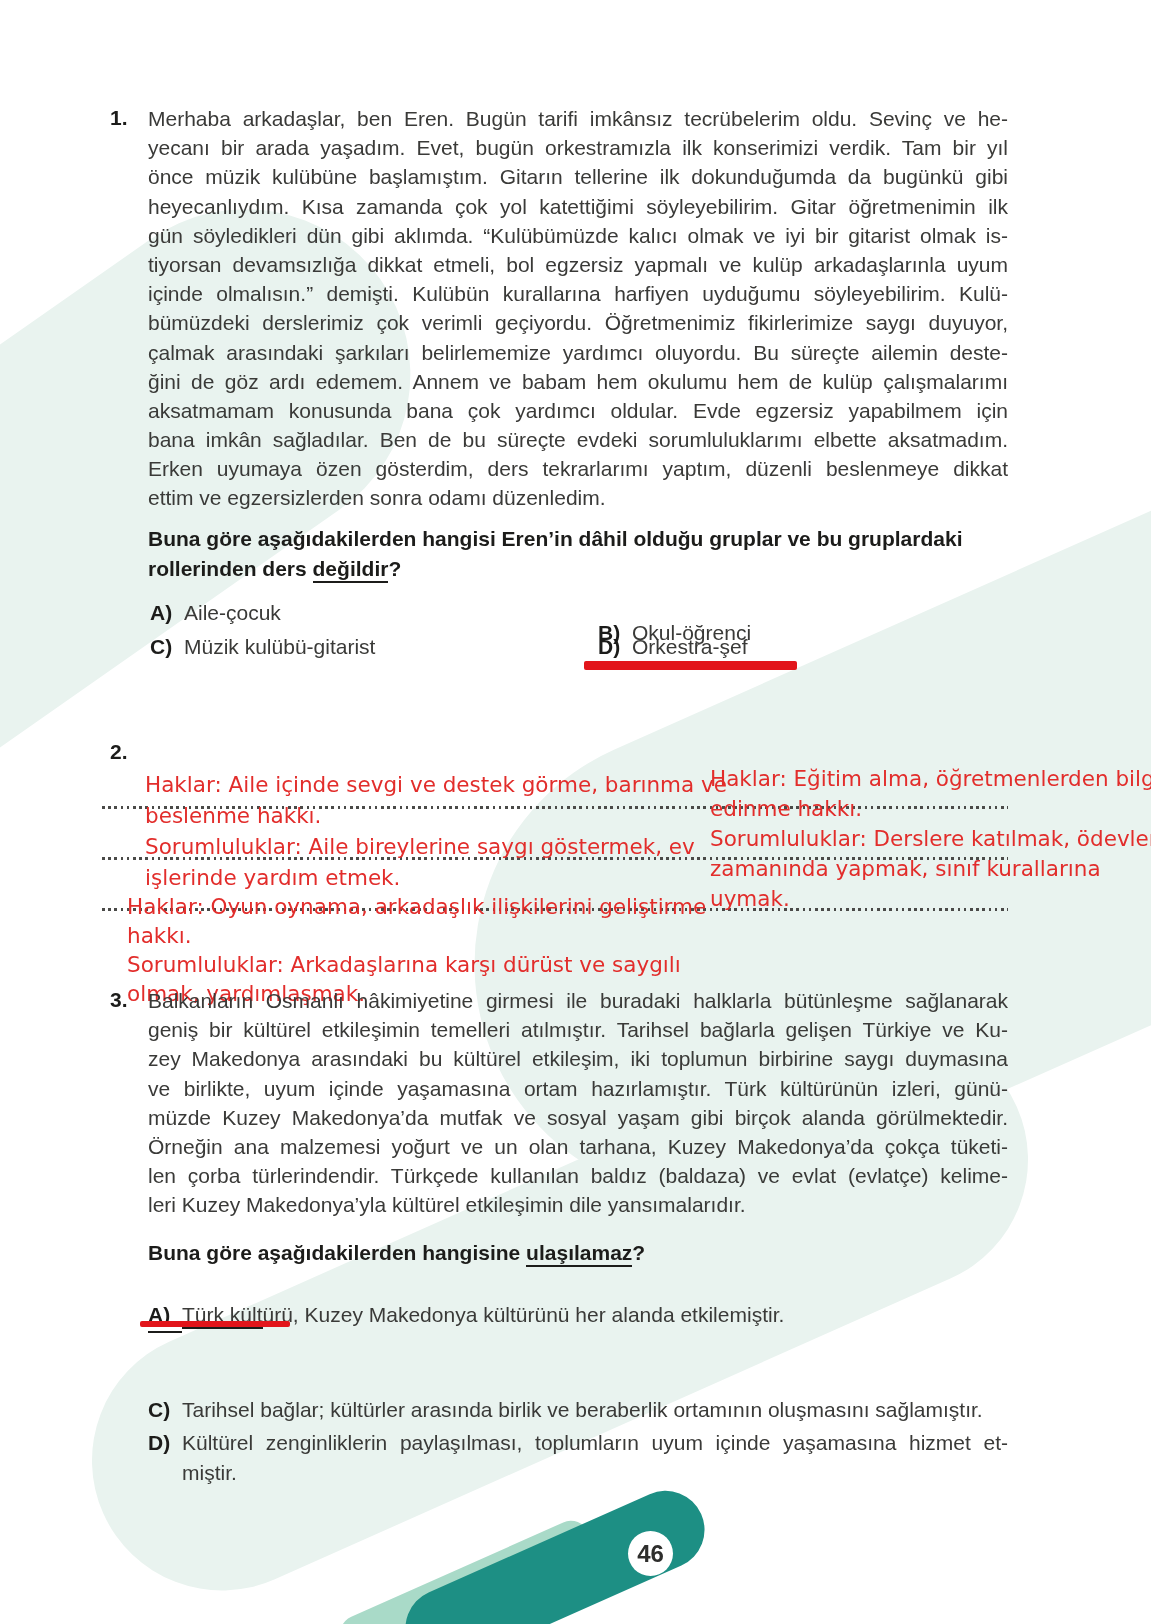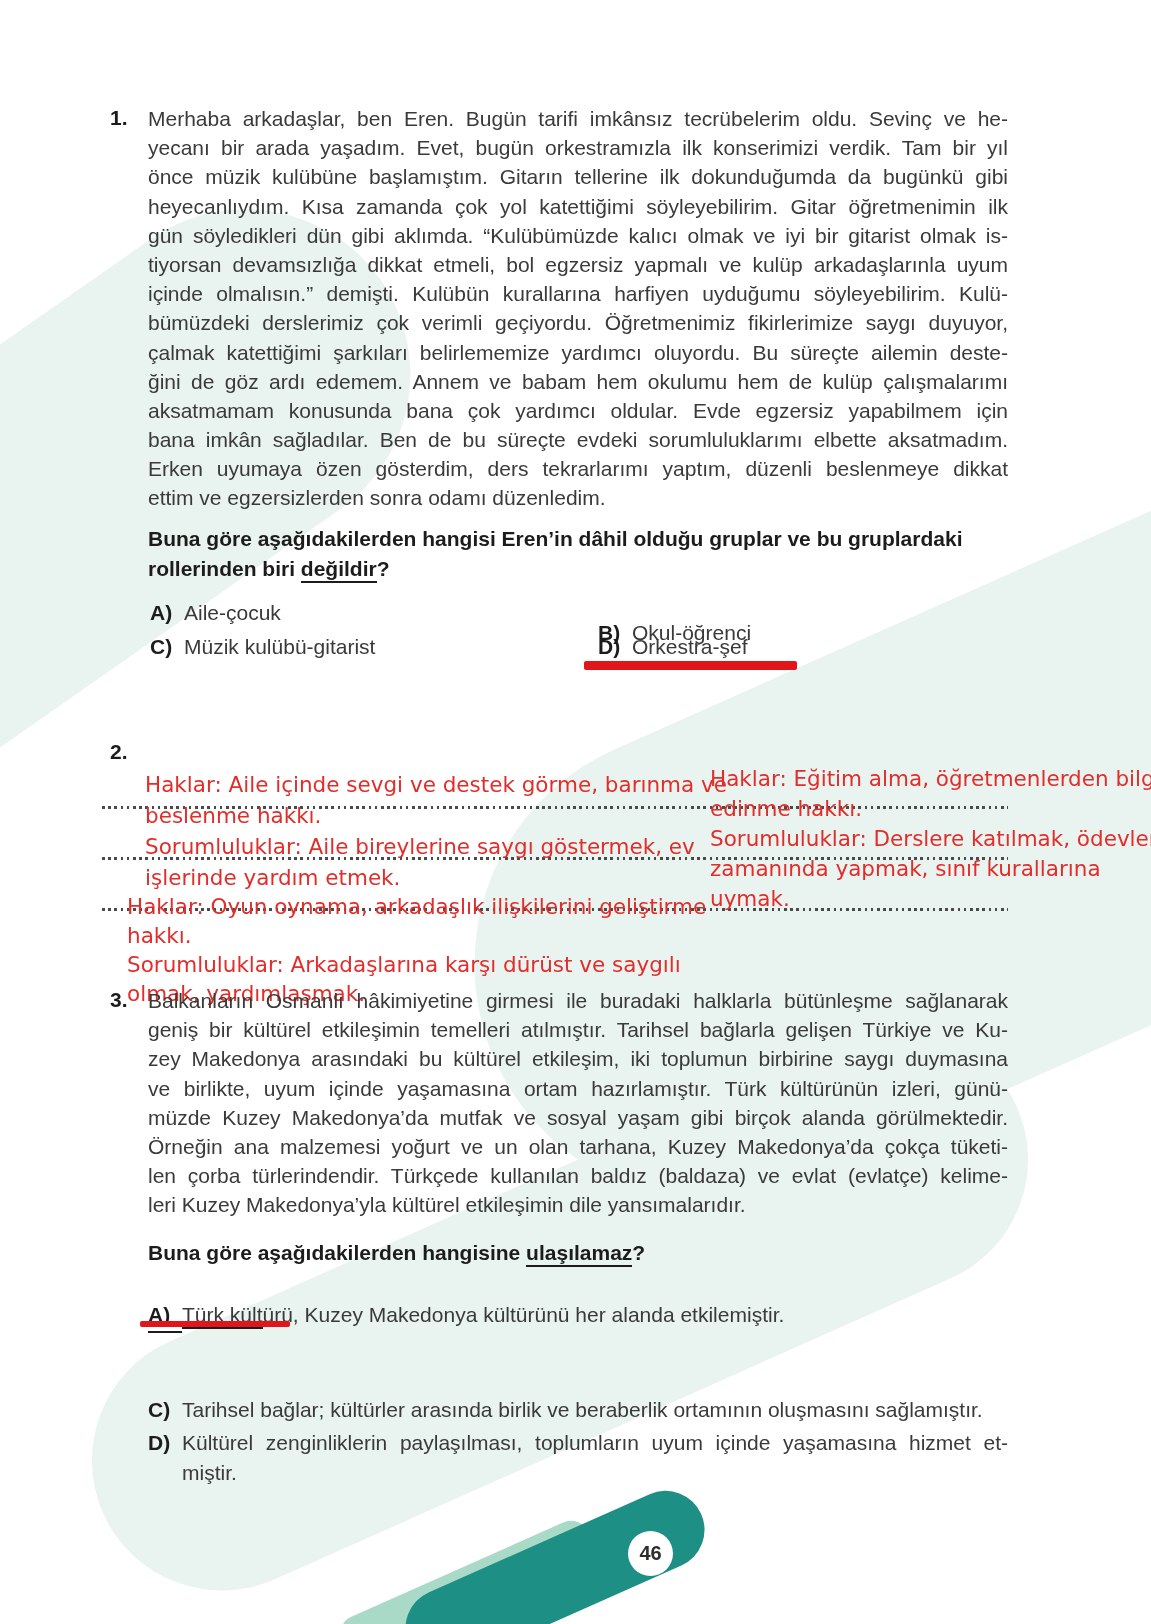--- a/index.html
+++ b/index.html
@@ -27,21 +27,21 @@
   }
   .red{
     position:absolute; z-index:2; color:#e22d2b;
     font-family:"DejaVu Sans", sans-serif; font-size:21.5px; white-space:nowrap;
   }
   .red div{height:31px;}
   .capsule{position:absolute; border-radius:40px;}
   #page-circle{
     position:absolute; width:45px; height:45px; border-radius:50%;
     background:#ffffff; z-index:5; display:flex; align-items:center; justify-content:center;
-    font-weight:bold; font-size:20px; color:#2e2e2c; font-family:"Liberation Sans", sans-serif;
+    font-weight:bold; font-size:24px; color:#2e2e2c; font-family:"Liberation Sans", sans-serif;
   }
 </style>
 </head>
 <body>
 
 <div id="page">
 
   <div class="deco ribbon" style="left:-620px; top:430px; width:1100px; height:330px; border-radius:165px; transform:rotate(-35deg);"></div>
   <div class="deco ribbon" style="left:430px; top:520px; width:1500px; height:470px; border-radius:235px; transform:rotate(-24deg);"></div>
   <div class="deco ribbon" style="left:60px; top:1180px; width:1000px; height:260px; border-radius:130px; transform:rotate(-24deg);"></div>
@@ -49,31 +49,31 @@
   <div class="abs qnum" style="left:110px; top:106px;">1.</div>
   <div class="abs para" style="left:148px; top:104px;">
     <div class="pline">Merhaba arkadaşlar, ben Eren. Bugün tarifi imkânsız tecrübelerim oldu. Sevinç ve he-</div>
     <div class="pline">yecanı bir arada yaşadım. Evet, bugün orkestramızla ilk konserimizi verdik. Tam bir yıl</div>
     <div class="pline">önce müzik kulübüne başlamıştım. Gitarın tellerine ilk dokunduğumda da bugünkü gibi</div>
     <div class="pline">heyecanlıydım. Kısa zamanda çok yol katettiğimi söyleyebilirim. Gitar öğretmenimin ilk</div>
     <div class="pline">gün söyledikleri dün gibi aklımda. “Kulübümüzde kalıcı olmak ve iyi bir gitarist olmak is-</div>
     <div class="pline">tiyorsan devamsızlığa dikkat etmeli, bol egzersiz yapmalı ve kulüp arkadaşlarınla uyum</div>
     <div class="pline">içinde olmalısın.” demişti. Kulübün kurallarına harfiyen uyduğumu söyleyebilirim. Kulü-</div>
     <div class="pline">bümüzdeki derslerimiz çok verimli geçiyordu. Öğretmenimiz fikirlerimize saygı duyuyor,</div>
-    <div class="pline">çalmak katettiğimi şarkıları belirlememize yardımcı oluyordu. Bu süreçte ailemin deste-</div>
+    <div class="pline">çalmak arasındaki şarkıları belirlememize yardımcı oluyordu. Bu süreçte ailemin deste-</div>
     <div class="pline">ğini de göz ardı edemem. Annem ve babam hem okulumu hem de kulüp çalışmalarımı</div>
     <div class="pline">aksatmamam konusunda bana çok yardımcı oldular. Evde egzersiz yapabilmem için</div>
     <div class="pline">bana imkân sağladılar. Ben de bu süreçte evdeki sorumluluklarımı elbette aksatmadım.</div>
     <div class="pline">Erken uyumaya özen gösterdim, ders tekrarlarımı yaptım,  düzenli beslenmeye dikkat</div>
     <div class="pline last">ettim ve egzersizlerden sonra odamı düzenledim.</div>
   </div>
 
   <div class="abs boldq" style="left:148px; top:524px;">
     <div>Buna göre aşağıdakilerden hangisi Eren’in dâhil olduğu gruplar ve bu gruplardaki</div>
-    <div><span>rollerinden biri </span><span class="ul-black">değildir</span><span>?</span></div>
+    <div><span>rollerinden ders </span><span class="ul-black">değildir</span><span>?</span></div>
   </div>
 
   <div class="abs opt" style="left:150px; top:598px;">
     <span class="letter">A)</span><span>Aile-çocuk</span>
   </div>
   <div class="abs opt" style="left:598px; top:618px;">
     <span class="letter">B)</span><span>Okul-öğrenci</span>
   </div>
   <div class="abs opt" style="left:150px; top:632px;">
     <span class="letter">C)</span><span>Müzik kulübü-gitarist</span>

